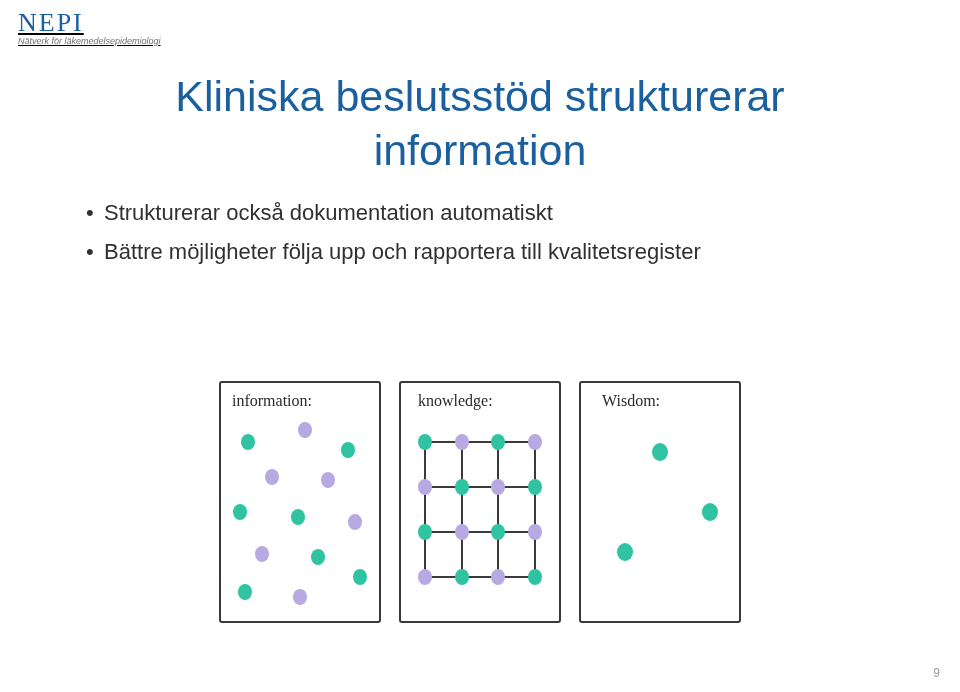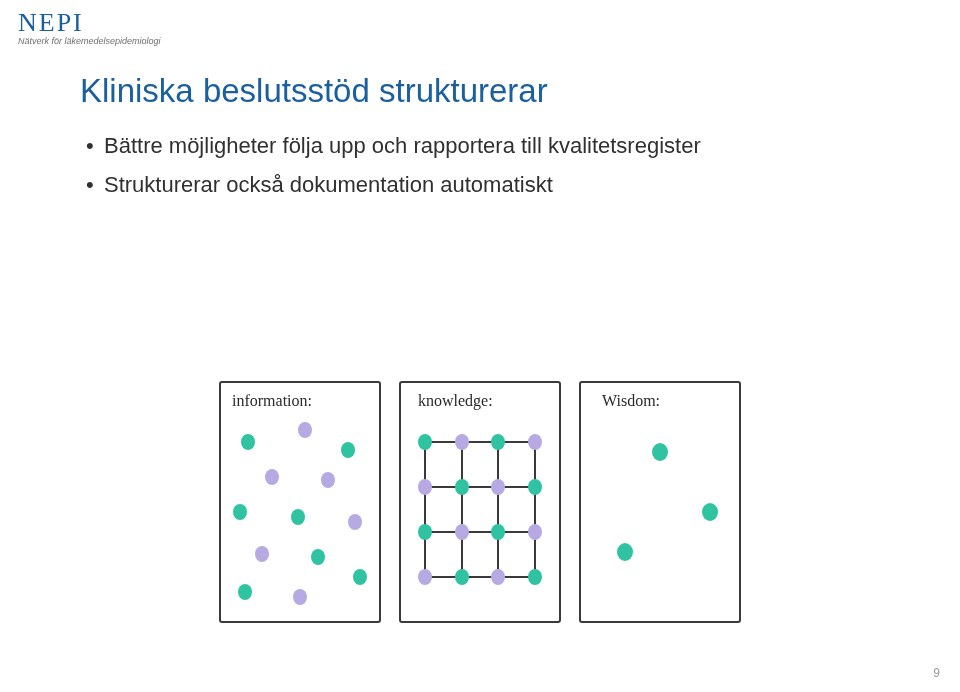--- a/index.html
+++ b/index.html
@@ -8,20 +8,21 @@
       height: 692px;
       background: #ffffff;
       font-family: Arial, Helvetica, sans-serif;
       overflow: hidden;
       position: relative;
     }
     .header {
       position: absolute;
       top: 8px;
       left: 18px;
+      text-decoration: underline;
     }
     .logo {
       font-family: Georgia, 'Times New Roman', serif;
       font-size: 26px;
       letter-spacing: 2px;
       color: #1a5f9e;
       font-weight: 400;
     }
     .tagline {
       font-family: Arial, sans-serif;
@@ -31,25 +32,26 @@
       margin-top: -2px;
       text-align: right;
     }
     .content {
       position: absolute;
       top: 70px;
       left: 80px;
       right: 80px;
     }
     .title {
-      font-size: 33px;
+      font-size: 43px;
       color: #1a5f9e;
       font-weight: 400;
       line-height: 1.25;
       margin-bottom: 18px;
+      text-align: center;
     }
     .bullets {
       list-style: none;
       padding-left: 6px;
     }
     .bullets li {
       font-size: 22px;
       color: #303030;
       line-height: 1.5;
       margin-bottom: 6px;
@@ -82,24 +84,25 @@
 <body>
 
 <div class="header">
   <div class="logo">NEPI</div>
   <div class="tagline">Nätverk för läkemedelsepidemiologi</div>
 </div>
 
 <div class="content">
   <h1 class="title">
     <span>Kliniska beslutsstöd strukturerar</span><br>
+    <span>information</span>
   </h1>
   <ul class="bullets">
+    <li>Strukturerar också dokumentation automatiskt</li>
     <li>Bättre möjligheter följa upp och rapportera till kvalitetsregister</li>
-    <li>Strukturerar också dokumentation automatiskt</li>
   </ul>
 </div>
 
 <svg class="illustration" viewBox="0 0 540 260">
 
   <g>
     <rect x="10" y="10" width="160" height="240" fill="none" stroke="#3a3a3a" stroke-width="2" rx="2" ry="2"></rect>
     <text x="22" y="34" font-family="'Comic Sans MS', cursive" font-size="16" fill="#2a2a2a">information:</text>
 
     <ellipse cx="38" cy="70" rx="7" ry="8" fill="#2fc3a2"></ellipse>

